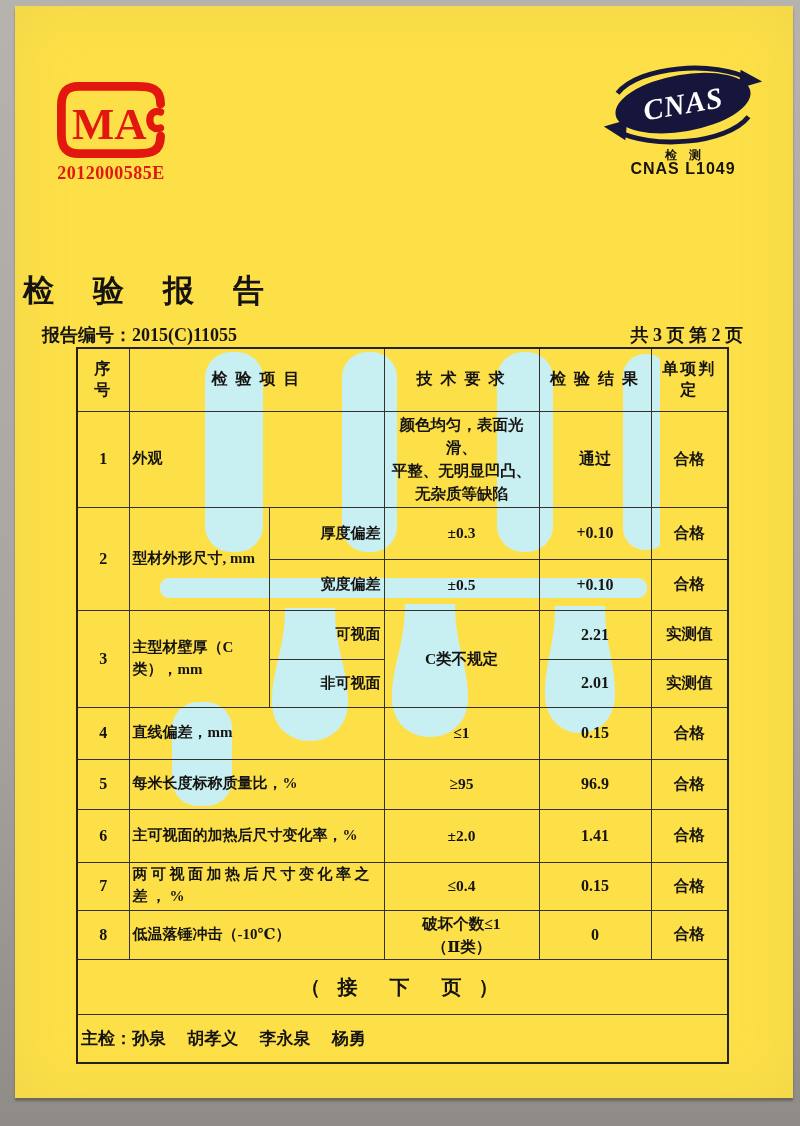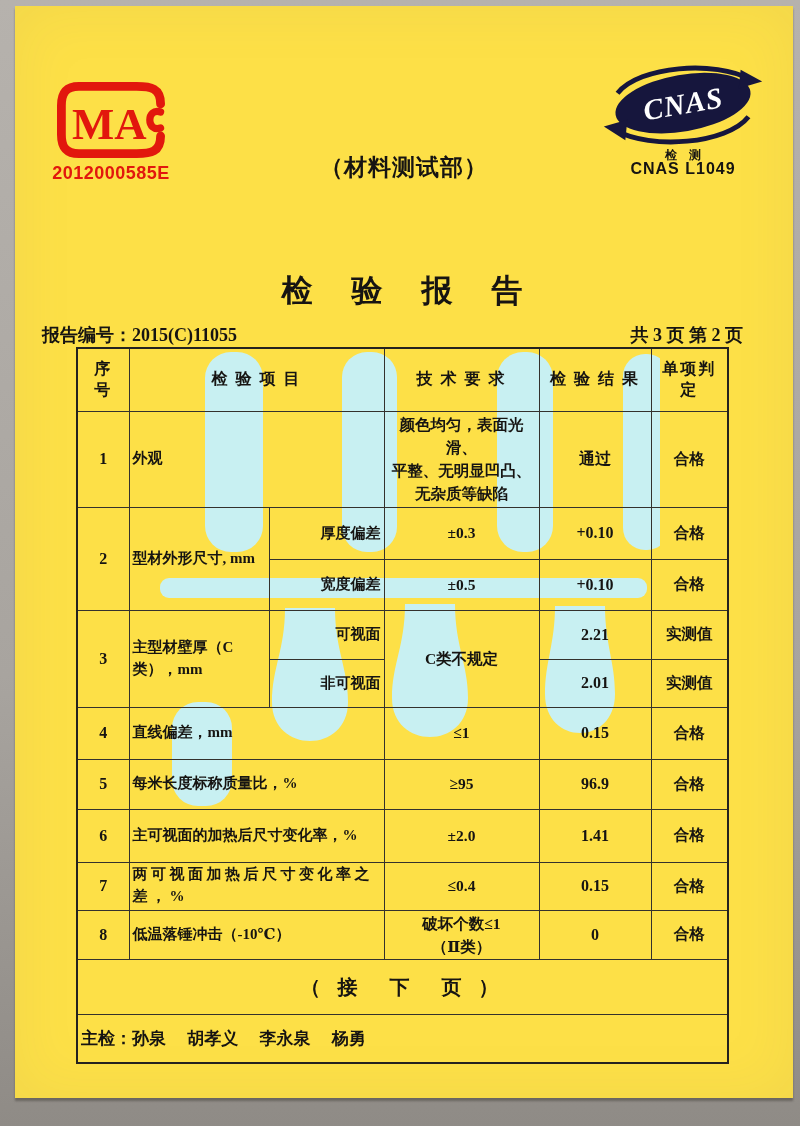--- a/index.html
+++ b/index.html
@@ -10,21 +10,21 @@
   }
   .page{
     position:absolute;left:15px;top:6px;width:778px;height:1092px;
     background:#fde047;
     box-shadow:0 3px 2px rgba(60,55,50,.45), inset 0 0 60px rgba(140,125,110,.10);
   }
   
   .cma-svg{position:absolute;left:40px;top:74px;width:112px;height:80px;z-index:1;}
   .cma-code{
     position:absolute;left:30px;top:157px;width:132px;text-align:center;z-index:1;
-    color:#e2170d;font-family:Liberation Sans, sans-serif;
+    color:#e2170d;font-family:Liberation Serif, serif;
     font-weight:bold;font-size:18px;letter-spacing:.5px;
   }
   .org-title{
     position:absolute;left:170px;right:170px;top:86px;text-align:center;z-index:1;
     font-size:33px;font-weight:bold;letter-spacing:2px;white-space:nowrap;
   }
   .org-subtitle{
     position:absolute;left:170px;right:170px;top:146px;text-align:center;z-index:1;
     font-size:23px;font-weight:bold;letter-spacing:1px;
   }
@@ -38,21 +38,21 @@
     font-family:"Liberation Sans","DejaVu Sans",sans-serif;
     font-size:16px;font-weight:bold;letter-spacing:1px;
   }
   
   .contact{position:absolute;left:27px;right:16px;top:199px;z-index:1;
     font-size:13.2px;font-weight:bold;}
   .contact .line{display:flex;justify-content:space-between;line-height:23px;white-space:nowrap;}
   .contact .rt{width:212px;}
   
   .report-title{
-    position:absolute;left:0;right:0;top:264px;text-align:center;z-index:1;
+    position:absolute;left:8px;right:0;top:264px;text-align:left;z-index:1;
     font-size:31px;font-weight:bold;letter-spacing:4px;
   }
   .report-meta{
     position:absolute;left:27px;right:50px;top:317px;z-index:1;
     display:flex;justify-content:space-between;
     font-size:18px;font-weight:bold;white-space:nowrap;
   }
   
   .watermark{position:absolute;left:145px;top:344px;width:500px;height:462px;z-index:0;}
   
@@ -102,21 +102,20 @@
     </g>
   </svg>
 
   <svg class="cma-svg" viewBox="0 0 140 100">
     <path d="M 132 30 C 132 10 120 8 102 8 L 30 8 C 12 8 8 18 8 32 L 8 68 C 8 82 12 92 30 92 L 102 92 C 120 92 132 90 132 70" fill="none" stroke="#e2170d" stroke-width="11" stroke-linecap="round"></path>
     <path d="M 132 40 C 114 34 114 66 132 60" fill="none" stroke="#e2170d" stroke-width="9" stroke-linecap="round"></path>
     <text x="68" y="74" text-anchor="middle" font-size="56" font-weight="bold" fill="#e2170d" font-family="Liberation Serif, serif">MA</text>
   </svg>
   <div class="cma-code">2012000585E</div>
 
-  <div class="org-subtitle">（材料测试部）</div>
 
   <svg class="cnas-svg" viewBox="0 0 170 88">
     <g transform="rotate(-10 85 42)">
       <ellipse cx="85" cy="42" rx="70" ry="29" fill="#16163d"></ellipse>
       <text x="85" y="53" text-anchor="middle" font-size="30" font-weight="bold" font-style="italic" fill="#ffffff" font-family="Liberation Serif, serif" letter-spacing="1">CNAS</text>
     </g>
     <path d="M 18 32 C 40 4 118 -2 154 18" fill="none" stroke="#16163d" stroke-width="5"></path>
     <polygon points="144,8 166,20 142,27" fill="#16163d"></polygon>
     <path d="M 152 56 C 130 84 52 90 16 70" fill="none" stroke="#16163d" stroke-width="5"></path>
     <polygon points="26,80 4,66 28,59" fill="#16163d"></polygon>

